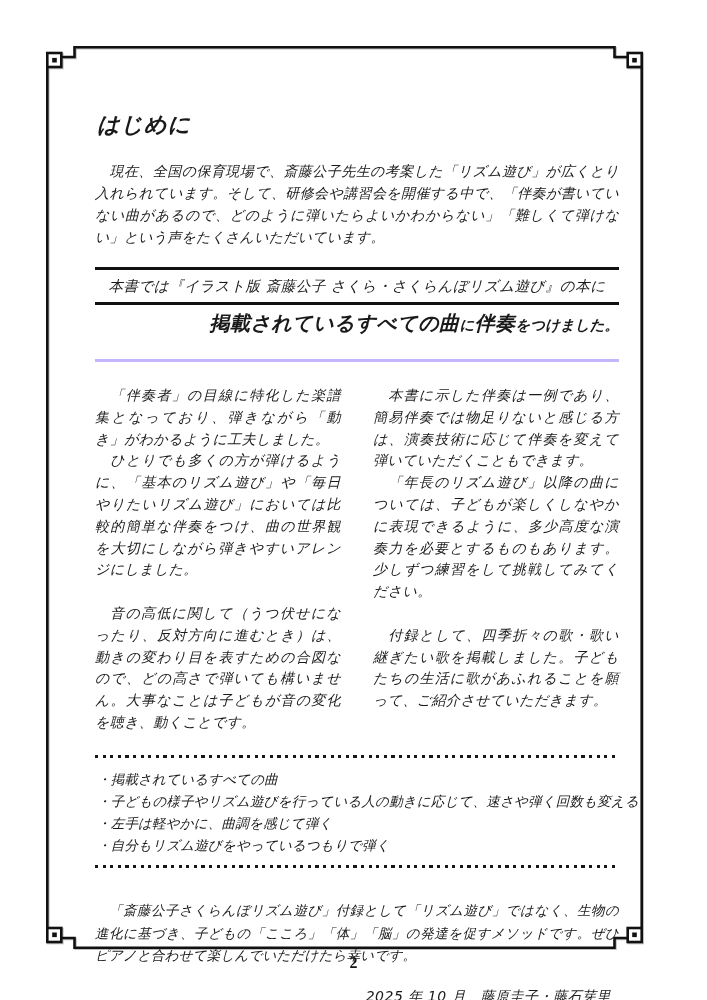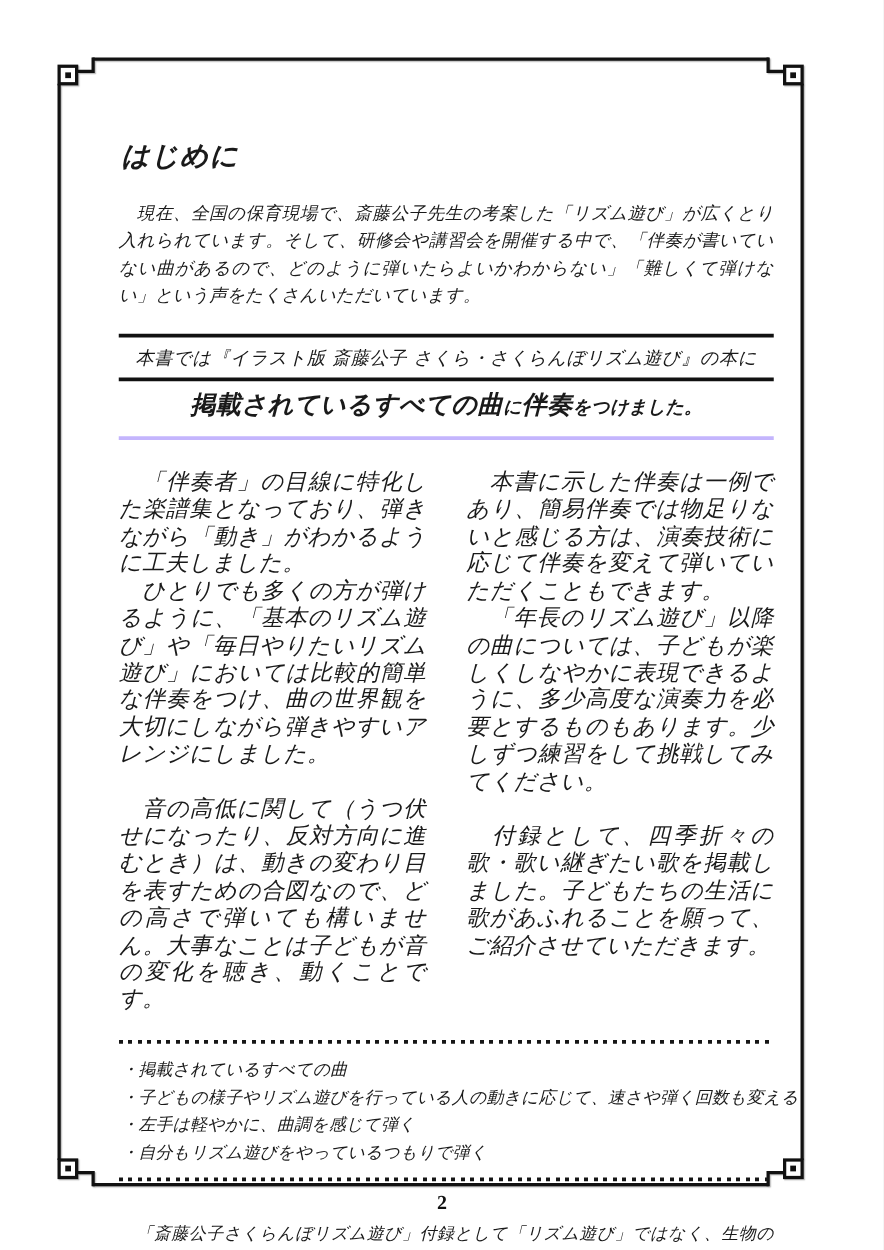--- a/index.html
+++ b/index.html
@@ -26,31 +26,31 @@
   .callout{
     margin-top:19px;
     border-top:3px solid #111;
     border-bottom:3px solid #c4b5fd;
   }
   .callout .line1{
     font-size:14.5px;text-align:center;padding:7px 0 6px;
     border-bottom:3px solid #111;letter-spacing:0.5px;
   }
   .callout .line2{
-    text-align:center;padding:5px 0 12px;font-weight:bold;
+    text-align:right;padding:5px 0 22px;font-weight:bold;
   }
   .callout .big{font-size:20px;letter-spacing:0.5px;}
   .callout .small{font-size:14.5px;}
   .columns{
     margin-top:23px;
     display:flex;gap:32px;
   }
   .col{width:246px;}
   .col p{
-    font-size:18px;line-height:21.8px;margin:0;
+    font-size:14px;line-height:21.8px;margin:0;
     text-align:justify;letter-spacing:0.4px;
   }
   .col p.gap-above{margin-top:21.8px;}
   .points{margin-top:21px;}
   h2.points-heading{
     font-size:16.5px;font-weight:bold;margin:0 0 7px 2px;letter-spacing:0.5px;
   }
   .dotted{
     height:3.2px;width:100%;
     background:repeating-linear-gradient(90deg,#161616 0 3.2px,transparent 3.2px 7.6px);

